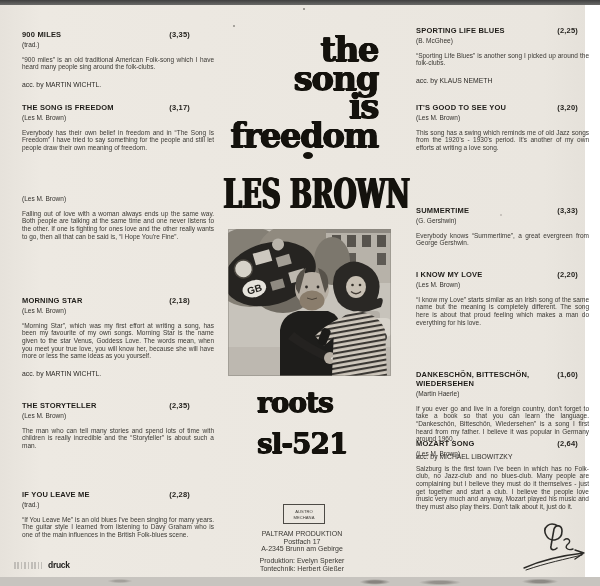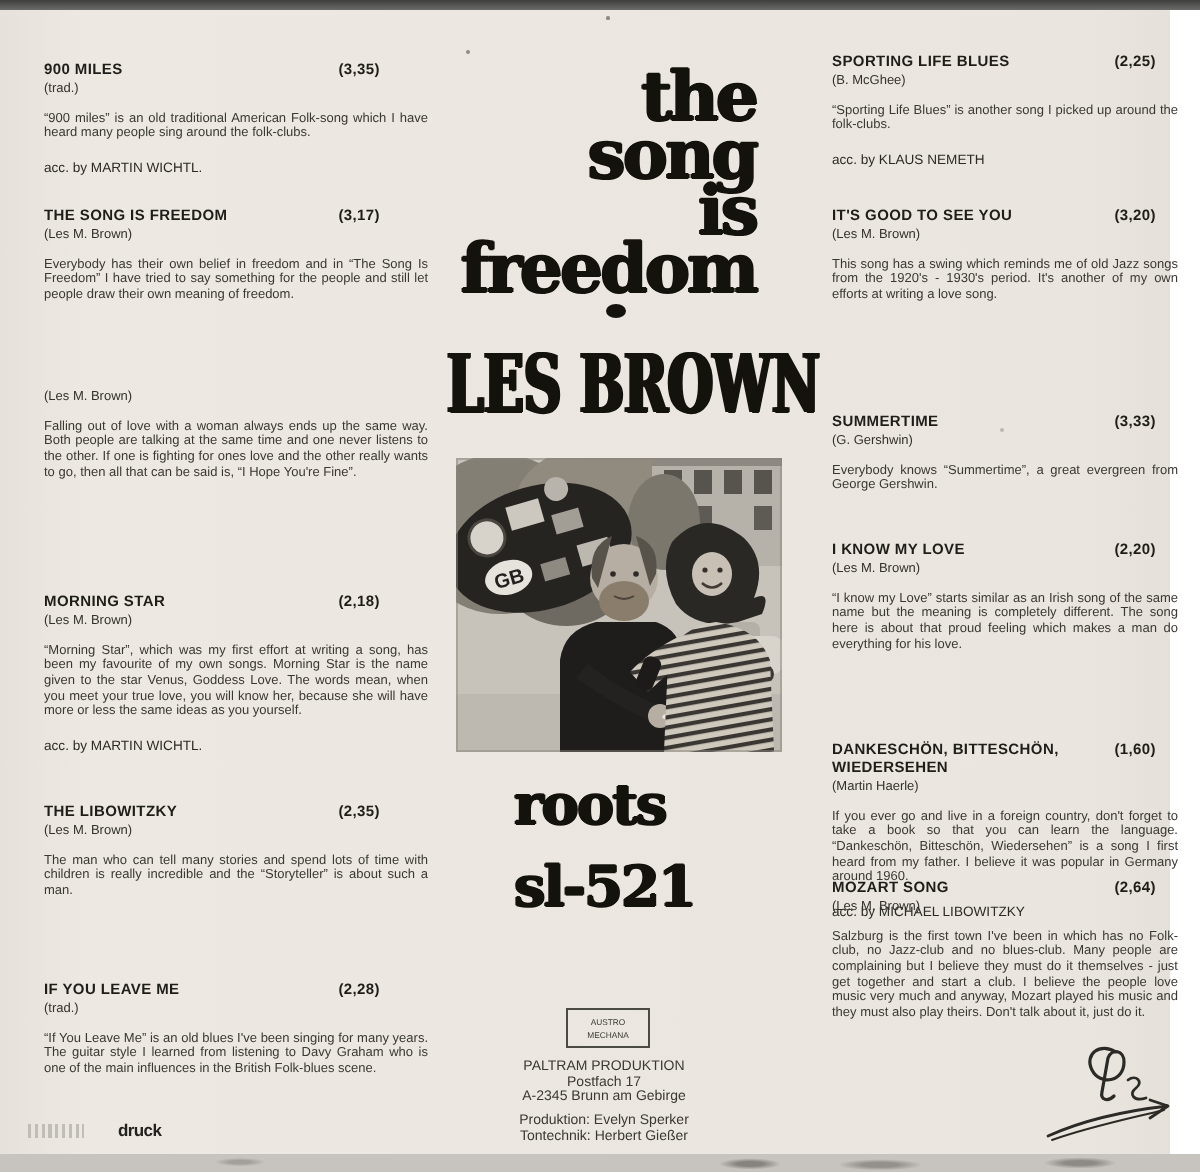--- a/index.html
+++ b/index.html
@@ -65,21 +65,21 @@
   .austro{position:absolute;left:283px;top:504px;border:1px solid #4c4a45;
     padding:1px 0;width:40px;text-align:center;color:#3a3834;}
   .austro span{display:block;font-size:8px;line-height:8px;transform:scale(.52);transform-origin:50% 50%;
     white-space:nowrap;width:100%;}
   .austro span:first-child{transform-origin:50% 90%;}
   .production{position:absolute;left:222px;top:530px;width:160px;text-align:center;
     font-size:7px;line-height:7.6px;color:#3a3833;}
   .credits{position:absolute;left:222px;top:557px;width:160px;text-align:center;
     font-size:7px;line-height:7.6px;color:#3a3833;}
 
-  .printer{position:absolute;left:14px;top:560px;display:flex;align-items:center;gap:17px;}
+  .printer{position:absolute;left:14px;top:560px;display:flex;align-items:center;gap:6px;}
   .printer-ghost{display:inline-block;width:28px;height:7px;opacity:.8;
     background:repeating-linear-gradient(90deg,#b6b3ae 0 1.6px,rgba(0,0,0,0) 1.6px 3.4px);}
   .printer b{font-size:8.5px;letter-spacing:-.3px;color:#232220;font-family:"Liberation Sans",sans-serif;}
 
   .signature{position:absolute;left:520px;top:522px;}
 </style>
 </head>
 <body>
 
 <div class="sheet">
@@ -113,21 +113,21 @@
       <div class="head">
           <span class="ttl">MORNING STAR</span>
           <span class="time">(2,18)</span>
         </div>
       <div class="credit">(Les M. Brown)</div>
       <div class="tbody">“Morning Star”, which was my first effort at writing a song, has been my favourite of my own songs. Morning Star is the name given to the star Venus, Goddess Love. The words mean, when you meet your true love, you will know her, because she will have more or less the same ideas as you yourself.</div>
       <div class="acc">acc. by MARTIN WICHTL.</div>
     </div>
     <div class="sec">
       <div class="head">
-          <span class="ttl">THE LIBOWITZKY</span>
+          <span class="ttl">THE STORYTELLER</span>
           <span class="time">(2,35)</span>
         </div>
       <div class="credit">(Les M. Brown)</div>
       <div class="tbody">The man who can tell many stories and spend lots of time with children is really incredible and the “Storyteller” is about such a man.</div>
 
     </div>
     <div class="sec">
       <div class="head">
           <span class="ttl">IF YOU LEAVE ME</span>
           <span class="time">(2,28)</span>

